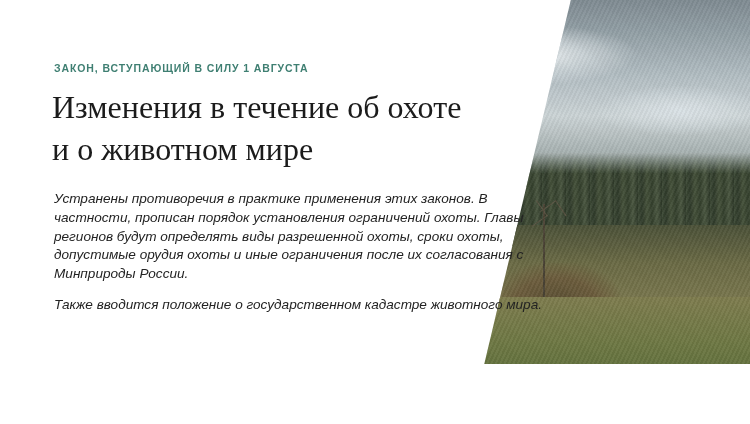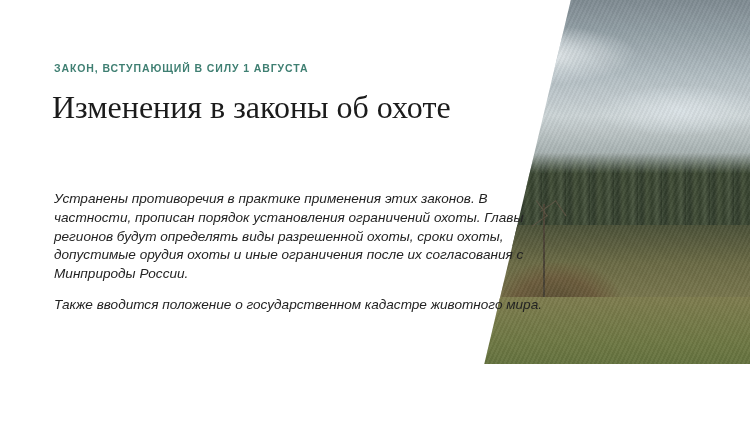--- a/index.html
+++ b/index.html
@@ -173,21 +173,22 @@
     <div class="bare-tree"></div>
     <div class="field"></div>
     <div class="grain"></div>
   </div>
 
   <div class="content">
 
     <div class="eyebrow">ЗАКОН, ВСТУПАЮЩИЙ В СИЛУ 1 АВГУСТА</div>
 
     <div class="title">
-      <span class="line">Изменения в законы об охоте</span>
+      <span class="line">Изменения в течение об охоте</span>
+      <span class="line">и о животном мире</span>
     </div>
 
     <div class="body">
       <p>Устранены противоречия в практике применения этих законов. В частности, прописан порядок установления ограничений охоты. Главы регионов будут определять виды разрешенной охоты, сроки охоты, допустимые орудия охоты и иные ограничения после их согласования с Минприроды России.</p>
       <p>Также вводится положение о государственном кадастре животного мира.</p>
     </div>
 
     <div class="handle">@vv_volodin</div>
   </div>
 

